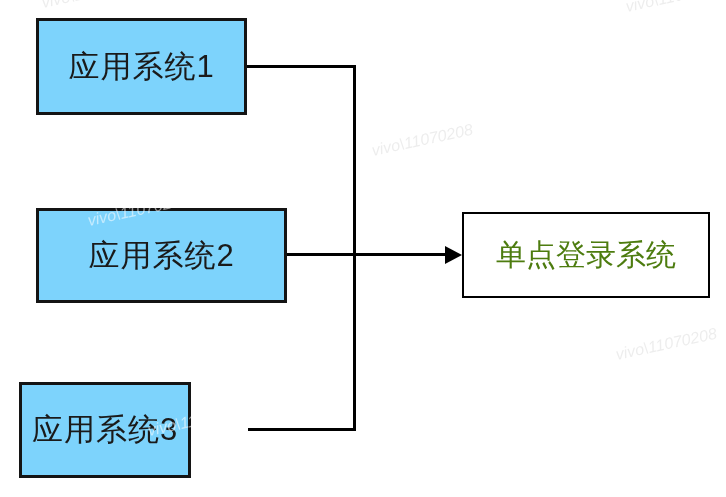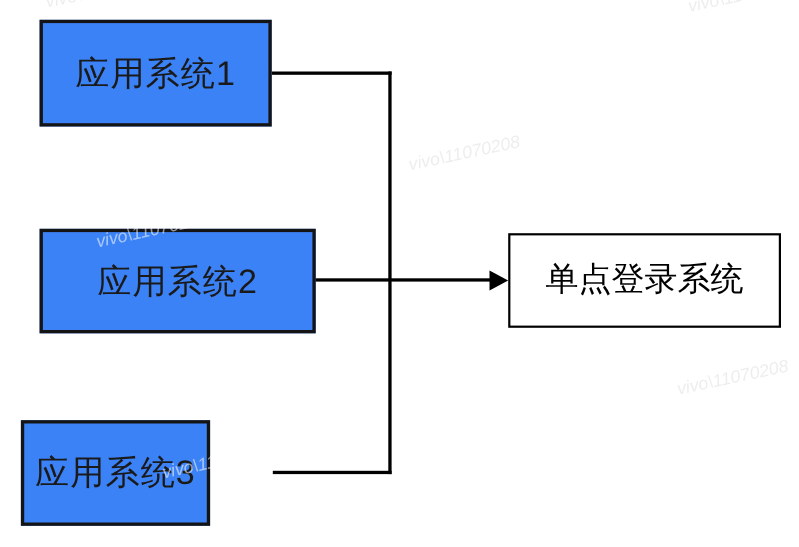--- a/index.html
+++ b/index.html
@@ -14,21 +14,21 @@
   .canvas {
     position: relative;
     width: 726px;
     height: 497px;
     background: #ffffff;
   }
   
   .app-box {
     position: absolute;
     box-sizing: border-box;
-    background: #3b82f6;
+    background: #7dd3fc;
     border: 3px solid #141414;
     display: flex;
     align-items: center;
     justify-content: center;
     font-size: 31px;
     color: #1a1a1a;
     letter-spacing: 1px;
     z-index: 3;
   }
   .app1 { left: 36px;  top: 18px;  width: 211px; height: 97px; }
@@ -40,21 +40,21 @@
     left: 462px; top: 212px; width: 248px; height: 86px;
     box-sizing: border-box;
     background: #ffffff;
     border: 2px solid #000000;
     display: flex;
     flex-direction: column;
     align-items: center;
     justify-content: center;
     font-size: 30px;
     line-height: 1.25;
-    color: #000000;
+    color: #4d7c0f;
     text-align: center;
     z-index: 3;
   }
   
   .line {
     position: absolute;
     background: #000000;
     z-index: 2;
   }
   .h-line1 { left: 247px; top: 65px;  width: 109px; height: 3px; }

